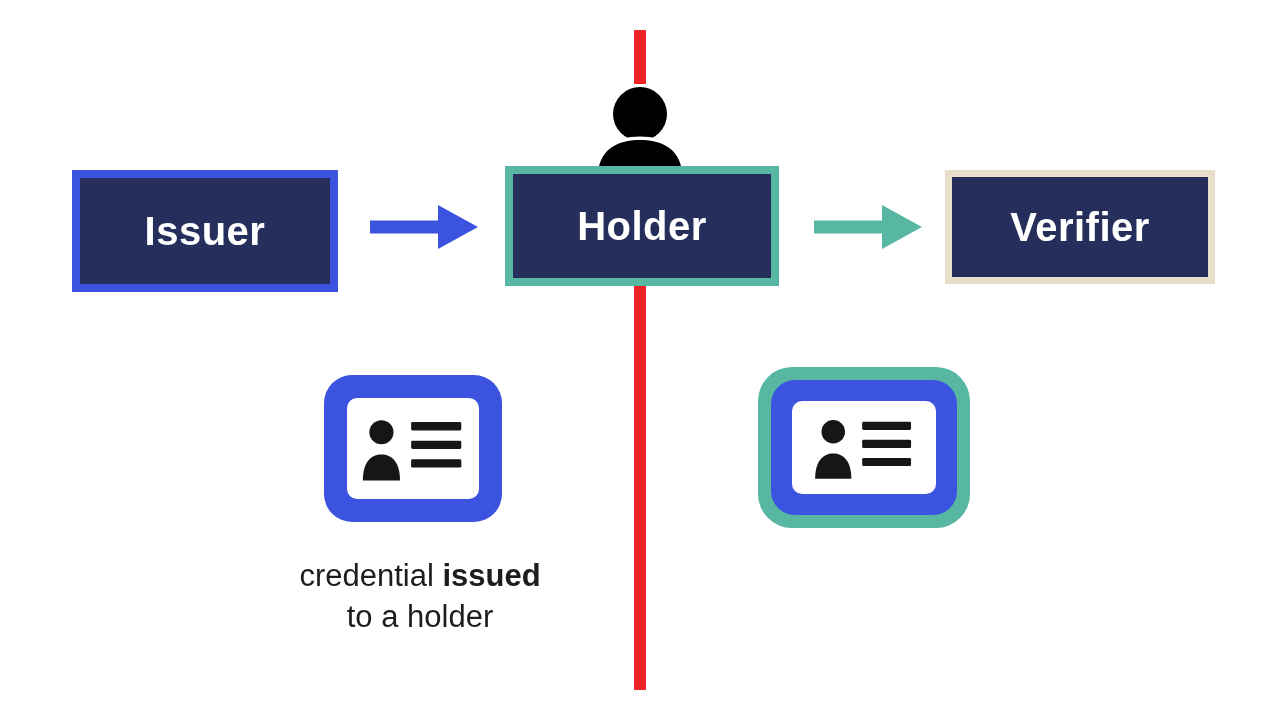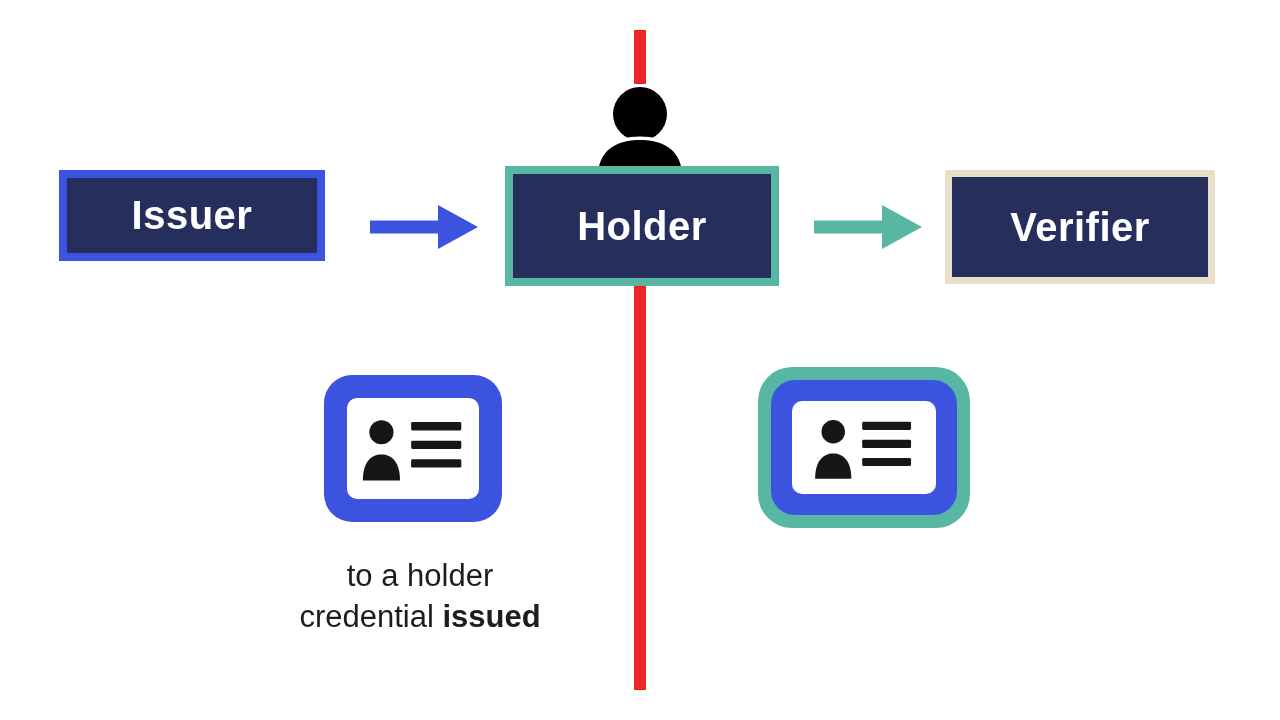--- a/index.html
+++ b/index.html
@@ -26,21 +26,21 @@
     display: flex;
     align-items: center;
     justify-content: center;
     background: #262e5c;
     color: #ffffff;
     font-weight: bold;
     font-size: 40px;
     letter-spacing: 0.5px;
     z-index: 3;
   }
-  .box-issuer   { left: 59px;  top: 170px; width: 266px; height: 91px; border: 8px solid #3c53df; }
+  .box-issuer   { left: 72px;  top: 170px; width: 266px; height: 122px; border: 8px solid #3c53df; }
   .box-holder   { left: 505px; top: 166px; width: 274px; height: 120px; border: 8px solid #58b7a3; }
   .box-verifier { left: 945px; top: 170px; width: 270px; height: 114px; border: 7px solid #e7dfc9; }
   
   .person {
     position: absolute;
     left: 586px; top: 84px;
     width: 108px; height: 92px;
     z-index: 2;
   }
   
@@ -146,20 +146,20 @@
           <path d="M6,76 C6,56 15,48 26,48 C37,48 46,56 46,76 Z" fill="#161616"></path>
           <rect x="58" y="13" width="54" height="9" rx="1.5" fill="#161616"></rect>
           <rect x="58" y="33" width="54" height="9" rx="1.5" fill="#161616"></rect>
           <rect x="58" y="53" width="54" height="9" rx="1.5" fill="#161616"></rect>
         </svg>
       </div>
     </div>
   </div>
 
   <div class="caption caption-left">
+    <div><span>credential </span><b>issued</b></div>
     <div><span>to a holder</span></div>
-    <div><span>credential </span><b>issued</b></div>
   </div>
 
   <div class="caption caption-right">
   </div>
 
 </div>
 
 </body></html>

